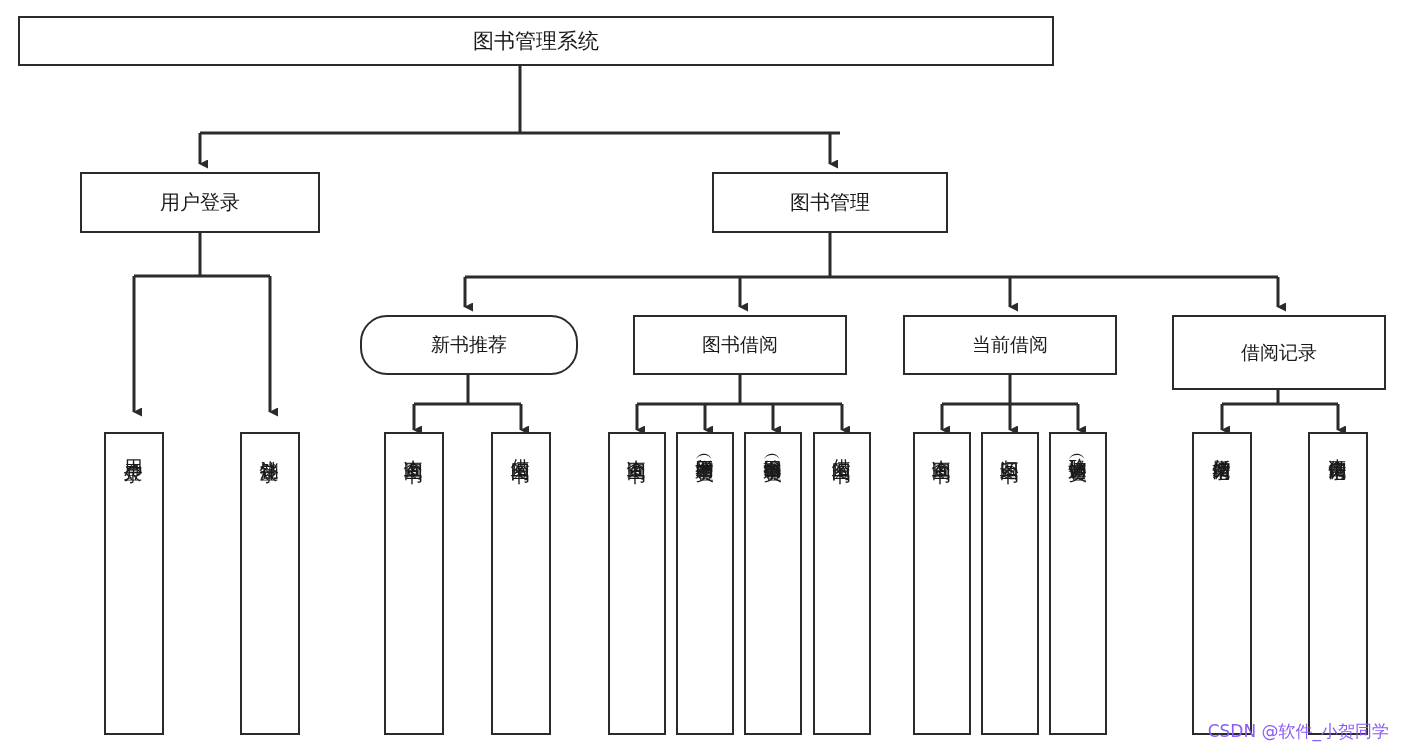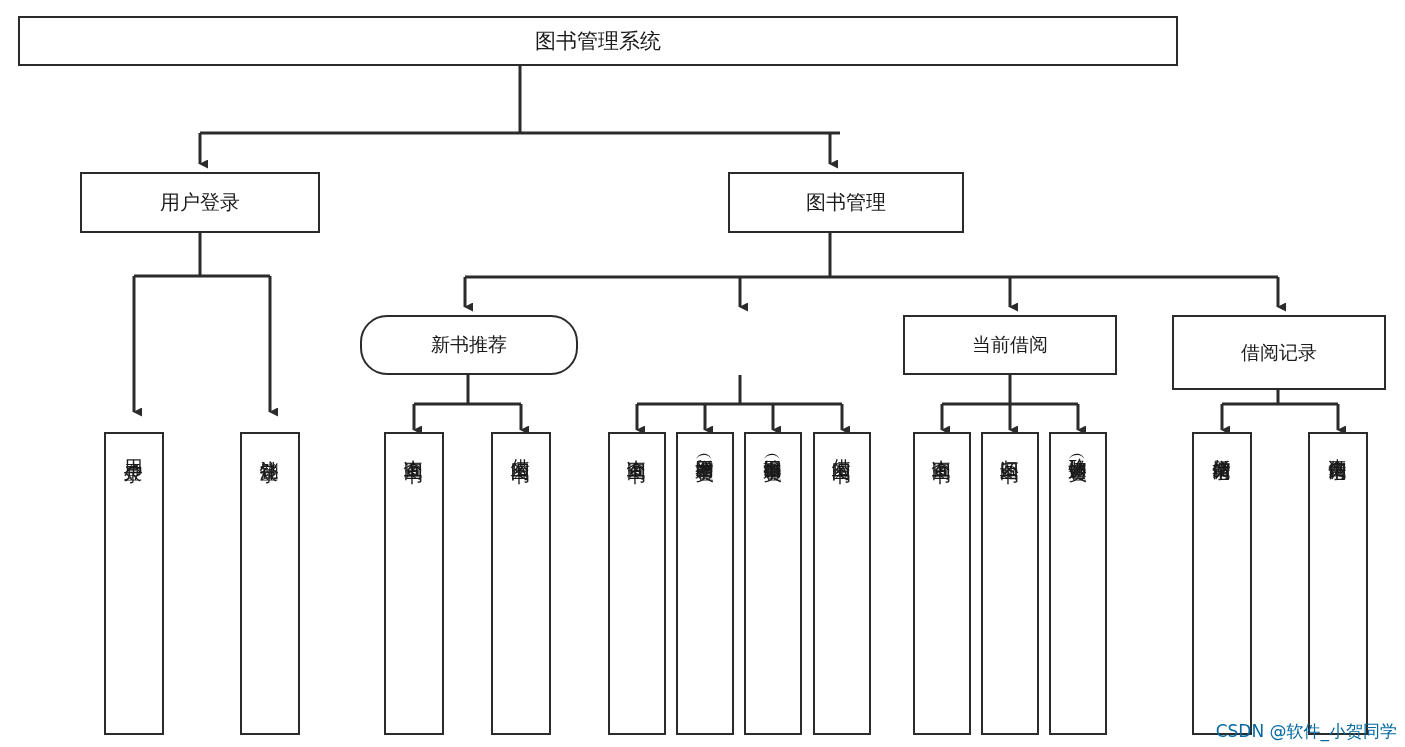--- a/index.html
+++ b/index.html
@@ -36,24 +36,24 @@
     font-size:19px;
     line-height:1.18;
     letter-spacing:2px;
     white-space:nowrap;
     color:#1a1a1a;
   }
   .vtext.tall{font-size:18px;letter-spacing:1px;}
 
   #watermark{
     position:absolute;
-    right:8px;
+    right:16px;
     bottom:4px;
     font-size:17px;
-    color:#0369a1;
+    color:#8b5cf6;
     white-space:nowrap;
     pointer-events:none;
   }
 </style>
 </head>
 <body>
 
 <div id="stage">
 
   <svg id="wires" viewBox="0 0 1405 747" xmlns="http://www.w3.org/2000/svg">
@@ -99,33 +99,36 @@
       <path d="M1010,404 L1010,430" marker-end="url(#ah)"></path>
       <path d="M1078,404 L1078,430" marker-end="url(#ah)"></path>
 
       <path d="M1278,375 L1278,404"></path>
       <path d="M1222,404 L1338,404"></path>
       <path d="M1222,404 L1222,430" marker-end="url(#ah)"></path>
       <path d="M1338,404 L1338,430" marker-end="url(#ah)"></path>
     </g>
   </svg>
 
-  <div class="node root" style="left:18px;top:16px;width:1160px;height:50px;">
+  <div class="node root" style="left:18px;top:16px;width:1036px;height:50px;">
     <span>图书管理系统</span>
   </div>
 
   <div class="node lvl2" style="left:80px;top:172px;width:240px;height:61px;">
     <span>用户登录</span>
   </div>
-  <div class="node lvl2" style="left:728px;top:172px;width:236px;height:61px;text-align:center;">
+  <div class="node lvl2" style="left:712px;top:172px;width:236px;height:61px;text-align:center;">
     <span>图书管理</span>
   </div>
 
   <div class="node lvl3" style="left:360px;top:315px;width:218px;height:60px;border-radius:27px;">
     <span>新书推荐</span>
+  </div>
+  <div class="node lvl3" style="left:633px;top:315px;width:214px;height:60px;">
+    <span>图书借阅</span>
   </div>
   <div class="node lvl3" style="left:903px;top:315px;width:214px;height:60px;">
     <span>当前借阅</span>
   </div>
   <div class="node lvl3" style="left:1172px;top:315px;width:214px;height:75px;">
     <span>借阅记录</span>
   </div>
 
   <div class="node leaf" style="left:104px;top:432px;width:60px;height:303px;">
     <span class="vtext">用户登录</span>

